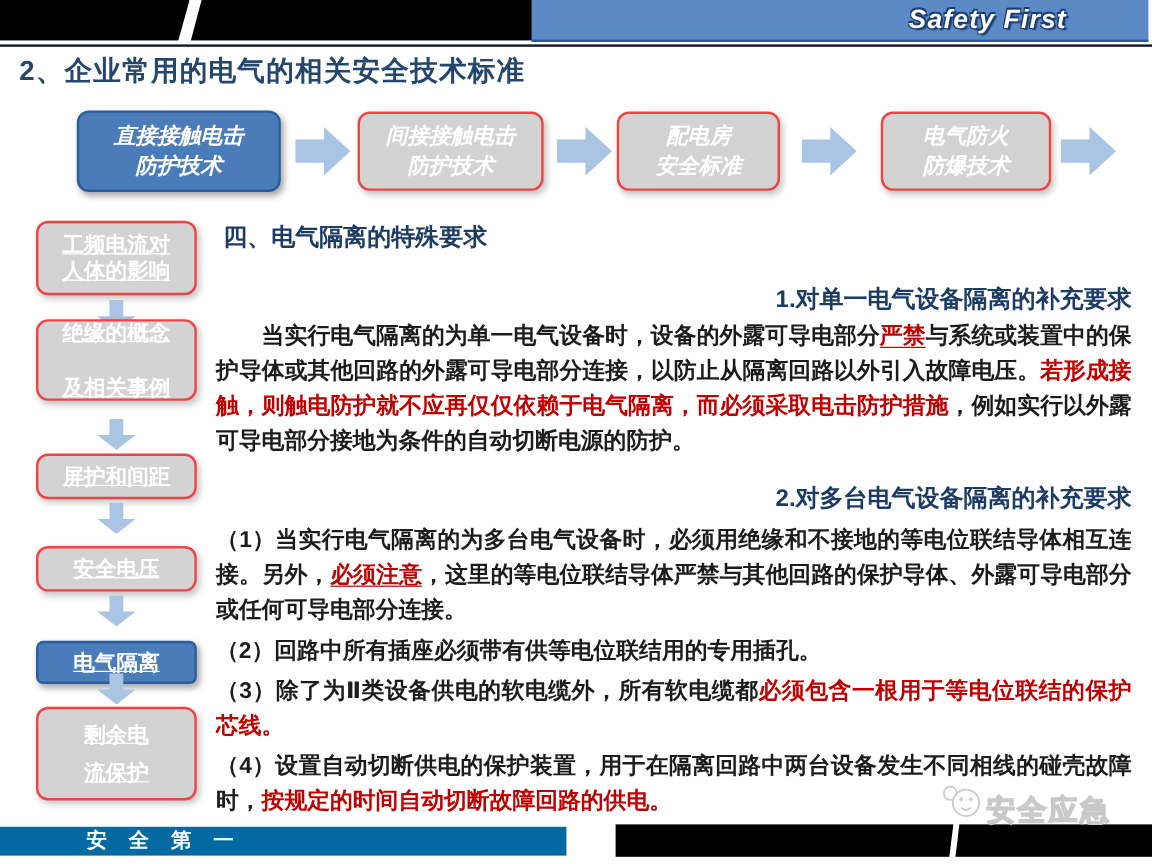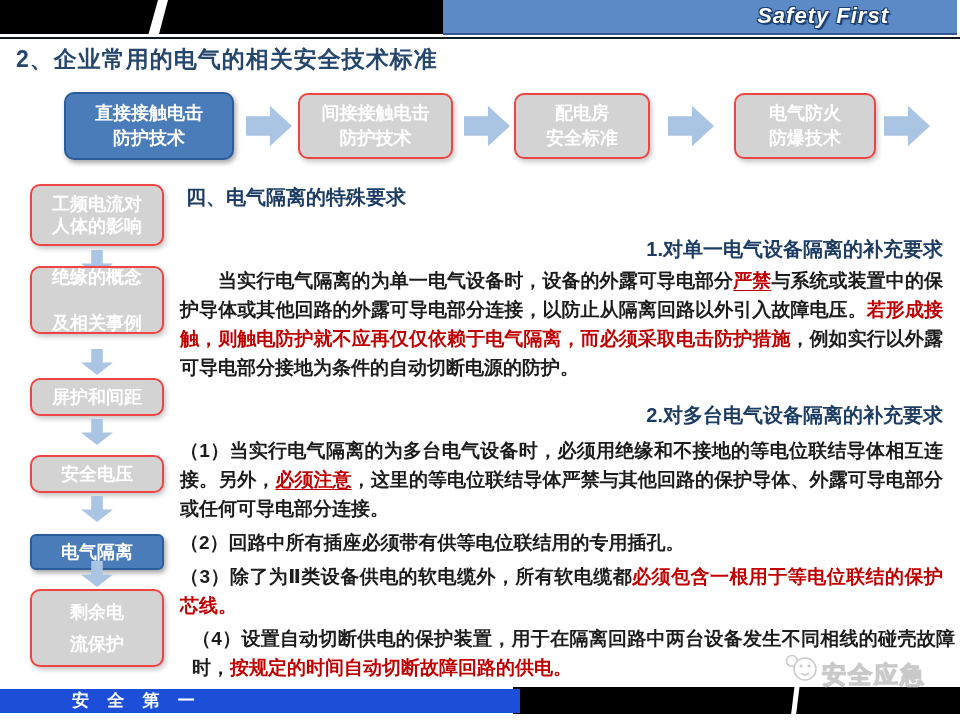--- a/index.html
+++ b/index.html
@@ -17,43 +17,43 @@
     border-bottom:2px solid #33588f;box-sizing:border-box;}
   .brand{position:absolute;right:68px;top:3px;color:#fff;font-size:22px;font-weight:bold;
     font-style:italic;letter-spacing:1px;
     text-shadow:-1px -1px 0 #1a3c6e,1px -1px 0 #1a3c6e,-1px 1px 0 #1a3c6e,2px 2px 1px #1a3c6e;}
   .hdr-line{position:absolute;left:0;top:37px;width:960px;height:2px;background:#141a24;}
   .page-title{position:absolute;left:16px;top:44px;font-size:23px;font-weight:bold;
     color:#26476d;letter-spacing:1px;white-space:nowrap;}
   
   .fbox{position:absolute;border-radius:10px;display:flex;flex-direction:column;
     justify-content:center;align-items:center;gap:5px;font-size:18px;font-weight:bold;
-    color:#fff;text-align:center;box-sizing:border-box;line-height:1.1;}
+    color:#fff;text-align:center;box-sizing:border-box;line-height:1.1;font-style:italic;}
   .box-active{background:#4a7cba;border:2px solid #2b5d9b;box-shadow:2px 3px 5px rgba(0,0,0,.35);}
   .box-idle{background:#d3d3d3;border:2px solid #ef4444;box-shadow:2px 3px 5px rgba(0,0,0,.22);}
   .arrow-r{position:absolute;top:104px;width:46px;height:44px;background:#aac4e4;
     clip-path:polygon(0 28%,52% 28%,52% 4%,100% 50%,52% 96%,52% 72%,0 72%);}
   
   .sbox{position:absolute;left:30px;width:134px;border-radius:10px;display:flex;
     flex-direction:column;justify-content:center;align-items:center;font-size:18px;
-    font-weight:bold;color:#fff;text-align:center;box-sizing:border-box;line-height:1.25;}
+    font-weight:bold;color:#fff;text-align:center;box-sizing:border-box;line-height:1.25;text-decoration:underline;}
   .arrow-d{position:absolute;left:81px;width:32px;height:26px;background:#aac4e4;
     clip-path:polygon(32% 0,68% 0,68% 52%,100% 52%,50% 100%,0 52%,32% 52%);}
   
   .sec-title{position:absolute;left:186px;top:184px;font-size:20px;font-weight:bold;color:#1c3c64;}
   .sub-title{position:absolute;left:180px;width:763px;text-align:right;font-size:20px;
     font-weight:bold;color:#1c3c64;}
   .para{position:absolute;left:180px;width:763px;font-size:19px;line-height:29px;
     font-weight:600;color:#1c1c1c;text-align:justify;}
   .indent{text-indent:2em;}
   .red{color:#c00000;}
   .red-u{color:#c00000;text-decoration:underline;text-underline-offset:3px;}
   .red-bu{color:#c00000;font-weight:bold;text-decoration:underline;text-underline-offset:3px;}
   
-  .footer-blue{position:absolute;left:0;top:689px;width:520px;height:24px;background:#1d4ed8;}
+  .footer-blue{position:absolute;left:0;top:689px;width:472px;height:24px;background:#0369a1;}
   .slogan{position:absolute;left:72px;top:1px;color:#fff;font-size:17px;font-weight:bold;
     letter-spacing:7px;font-family:"Liberation Serif","DejaVu Serif",serif;line-height:22px;}
   .footer-black{position:absolute;left:513px;top:687px;width:447px;height:27px;background:#000;}
   
   .wm-text{position:absolute;left:822px;top:659px;font-size:24px;font-weight:bold;
     letter-spacing:2px;color:#fff;-webkit-text-stroke:1.2px #c9c9c9;
     text-shadow:0 0 1px #cccccc;z-index:6;white-space:nowrap;}
   .wm-stick{position:absolute;left:793px;top:682px;width:5px;height:34px;background:#fff;
     transform:rotate(7deg);z-index:6;}
   .wm-icon{position:absolute;left:782px;top:653px;z-index:6;}
@@ -135,21 +135,21 @@
   </div>
 
   <div class="para" style="top:528px;">
     <span>（2）回路中所有插座必须带有供等电位联结用的专用插孔。</span>
   </div>
 
   <div class="para" style="top:562px;">
     <span>（3）除了为Ⅱ类设备供电的软电缆外，所有软电缆都</span><span class="red">必须包含一根用于等电位联结的保护芯线。</span>
   </div>
 
-  <div class="para" style="top:624px;margin-left:12px;">
+  <div class="para" style="top:624px;">
     <span>（4）设置自动切断供电的保护装置，用于在隔离回路中两台设备发生不同相线的碰壳故障时，</span><span class="red">按规定的时间自动切断故障回路的供电。</span>
   </div>
 
   <div class="footer-black"></div>
   <div class="footer-blue">
     <span class="slogan">安 全 第 一</span>
   </div>
 
   <svg class="wm-icon" width="42" height="36" viewBox="0 0 42 36">
     <circle cx="10" cy="8" r="5.5" fill="#ffffff" stroke="#cccccc" stroke-width="1.5"></circle>

